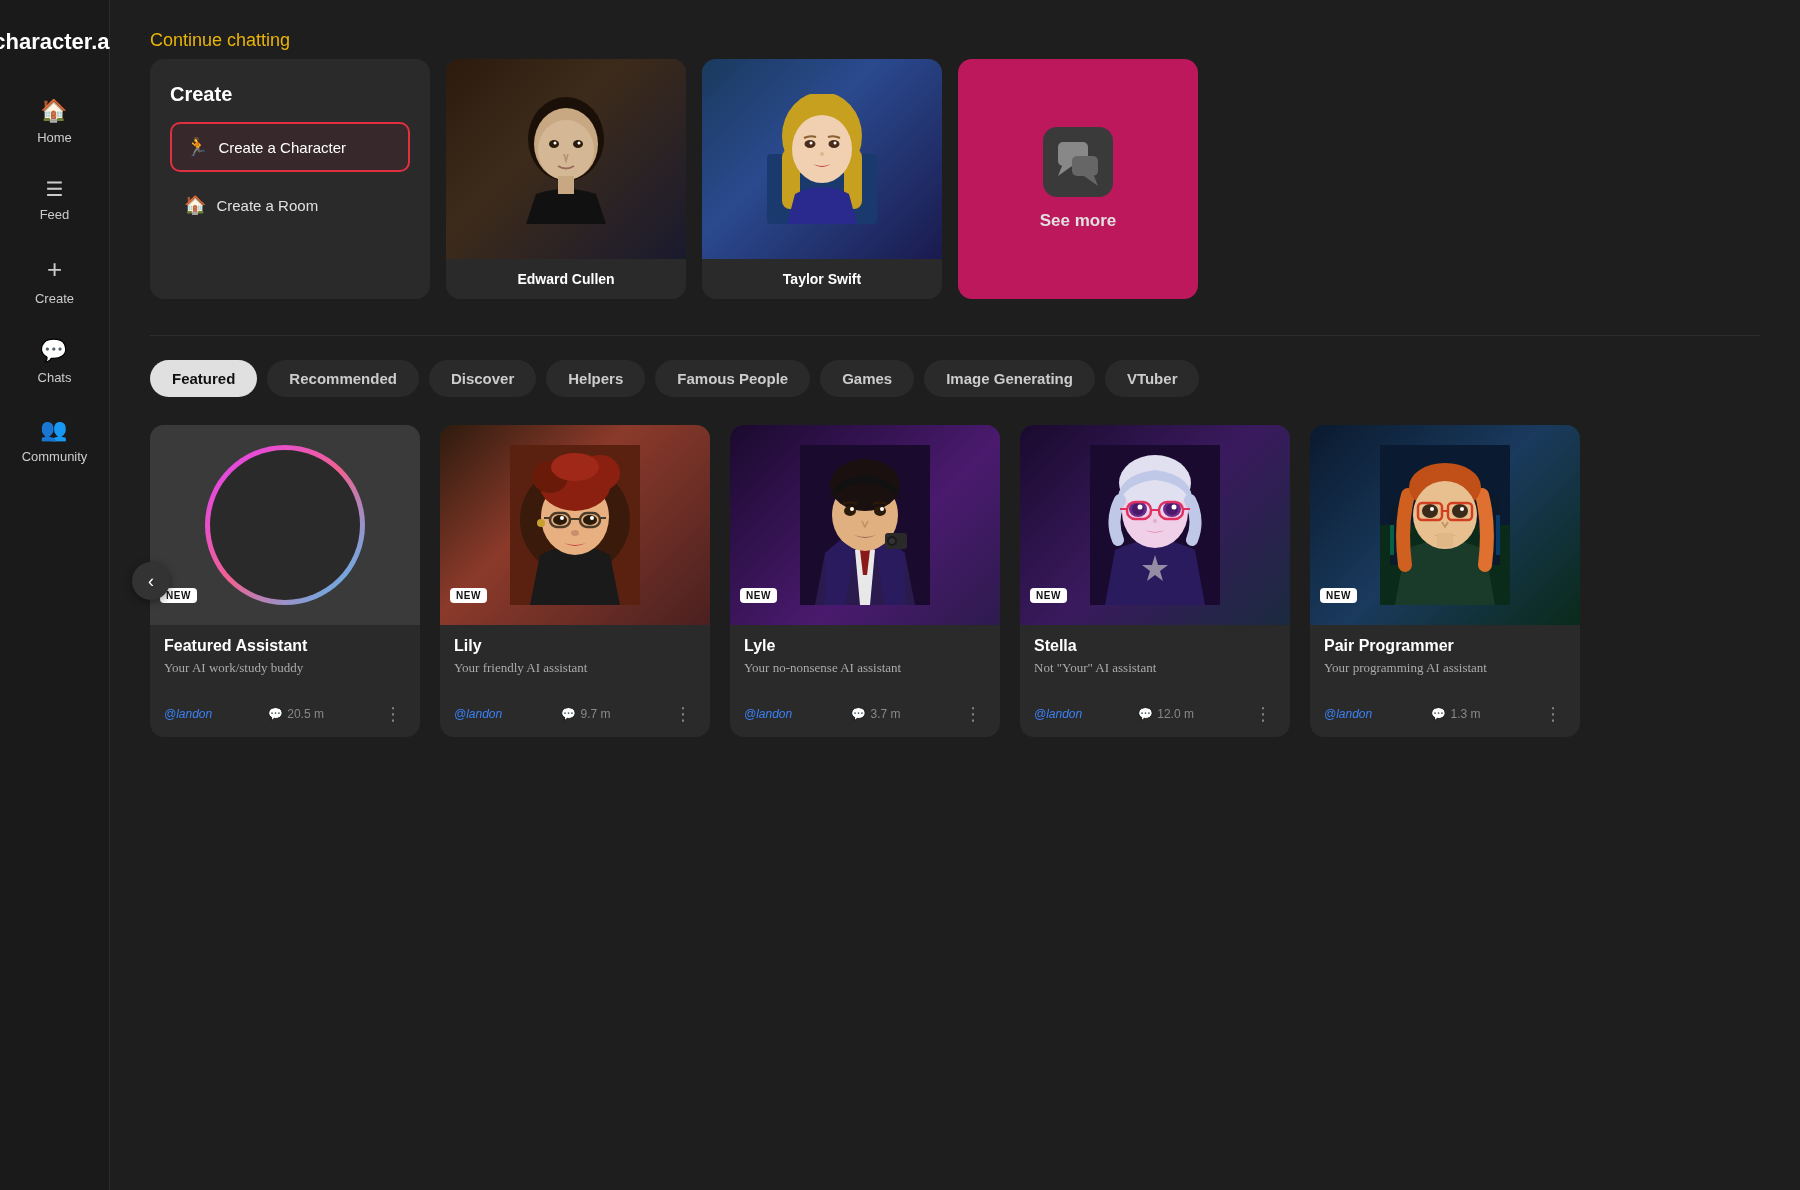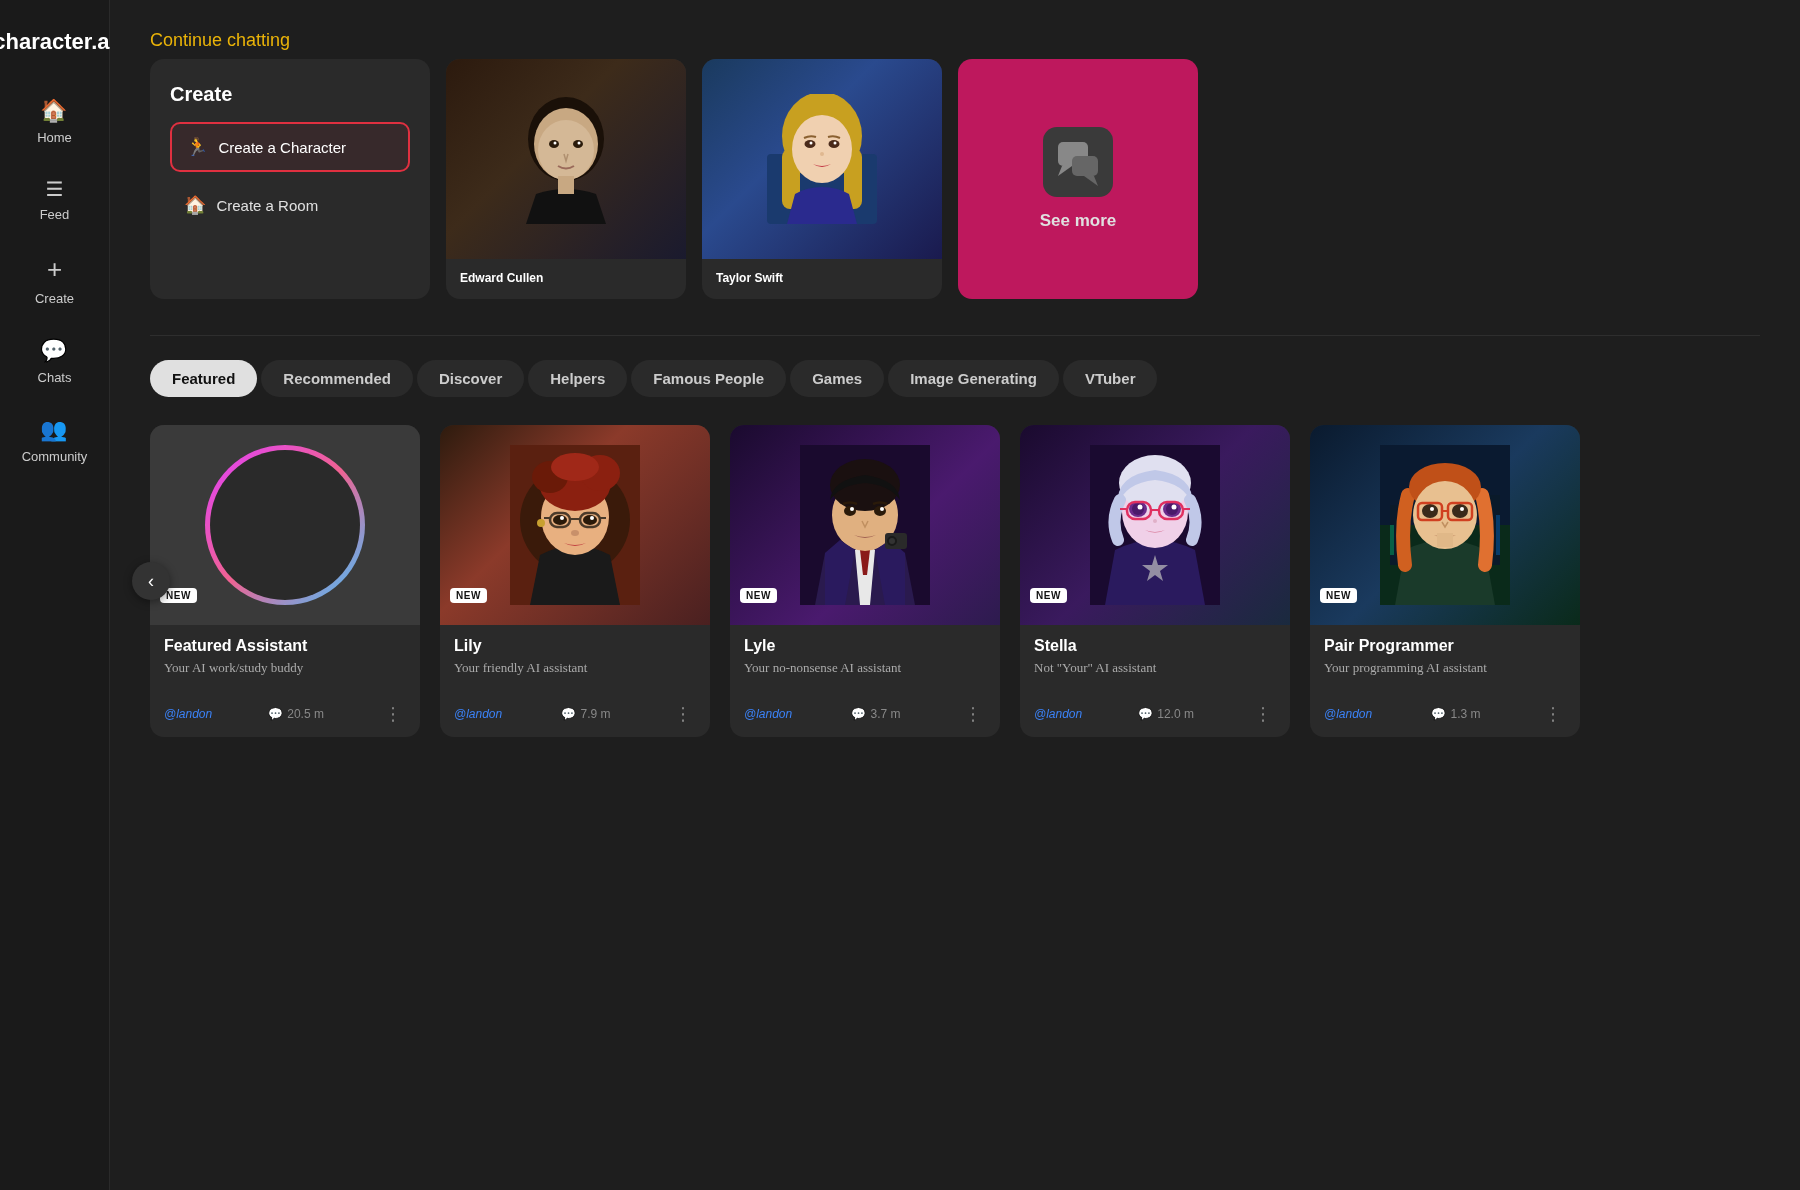--- a/index.html
+++ b/index.html
@@ -127,24 +127,24 @@
       height: 200px;
       object-fit: cover;
       display: flex;
       align-items: center;
       justify-content: center;
       font-size: 60px;
       background: #3a3a3a;
     }
     .char-card-name {
       padding: 12px 14px;
-      font-size: 12px;
+      font-size: 14px;
       font-weight: 600;
       color: #fff;
-      text-align: left;
+      text-align: center;
     }
 
     
     .see-more-card {
       background: #be185d;
       border-radius: 14px;
       width: 240px;
       flex-shrink: 0;
       display: flex;
       flex-direction: column;
@@ -175,21 +175,21 @@
     
     .divider {
       height: 1px;
       background: #2e2e2e;
       margin: 10px 0 24px 0;
     }
 
     
     .tabs-row {
       display: flex;
-      gap: 4px;
+      gap: 10px;
       margin-bottom: 28px;
       flex-wrap: nowrap;
       overflow-x: auto;
       align-items: center;
     }
     .tab-btn {
       padding: 10px 22px;
       border-radius: 22px;
       font-size: 15px;
       font-weight: 600;
@@ -546,21 +546,21 @@
         </svg>
         <div class="new-badge">NEW</div>
       </div>
       <div class="feat-card-body">
         <div class="feat-card-name">Lily</div>
         <div class="feat-card-desc">Your friendly AI assistant</div>
         <div class="feat-card-footer">
           <span class="feat-card-author">@landon</span>
           <span class="feat-card-stats">
             <span>💬</span>
-            <span>7.9 m</span>
+            <span>9.7 m</span>
           </span>
           <button class="feat-card-more">⋮</button>
         </div>
       </div>
     </div>
 
     <div class="feat-card">
       <div class="feat-card-img-wrapper feat-img-lyle">
         <svg width="130" height="160" viewBox="0 0 130 160">
           <rect x="0" y="0" width="130" height="160" fill="#1a0a2e" rx="0"></rect>

